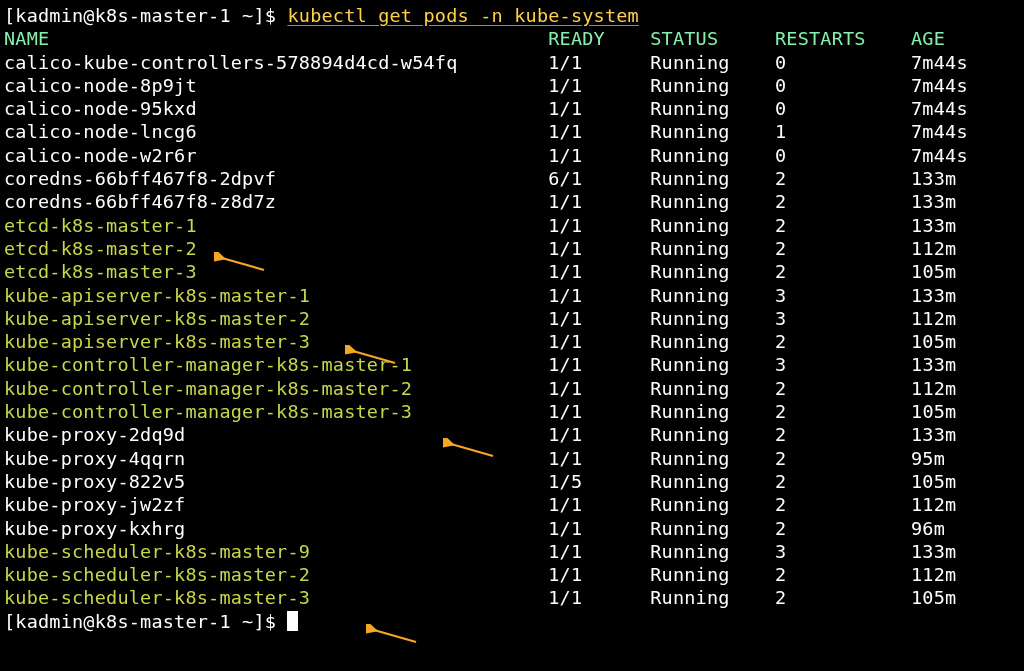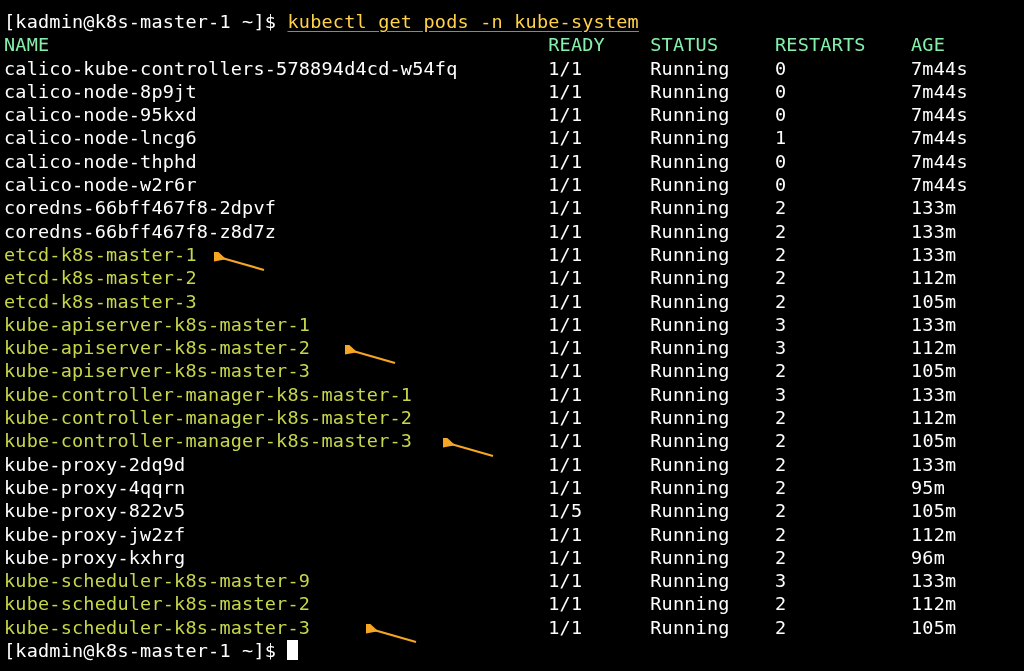--- a/index.html
+++ b/index.html
@@ -1,17 +1,17 @@
 <!DOCTYPE html>
 <html><head>
 <meta charset="utf-8">
 <style>
   html,body{margin:0;padding:0;background:#000;width:1024px;height:671px;overflow:hidden}
   body{font-family:"DejaVu Sans Mono","Liberation Mono","Courier New",monospace;font-size:18.5px;line-height:23.3px;color:#fff;letter-spacing:0.2px;-webkit-font-smoothing:none}
-  .term{padding:10px 2px 2px 4px;position:relative}
+  .term{padding:4px 2px 2px 4px;position:relative}
   .prompt-line{white-space:pre}
   .prompt{color:#fff}
   .cmd{color:#ffd24a;text-decoration:underline;text-decoration-color:#4caf50;text-underline-offset:3px}
   .header{white-space:pre;color:#86efac}
   .row{white-space:pre}
   .hl{color:#c7d64a}
   .cursor{display:inline-block;width:11px;height:20px;background:#fff;vertical-align:-3px}
   .arrow{position:absolute;pointer-events:none}
   .arrow svg{display:block}
 </style>
@@ -19,23 +19,22 @@
 <body>
 
 <div class="term">
   <div class="prompt-line"><span class="prompt">[kadmin@k8s-master-1 ~]$ </span><span class="cmd">kubectl get pods -n kube-system</span></div>
   <div class="header" id="hdr">NAME                                            READY    STATUS     RESTARTS    AGE</div>
   <div id="rows">
       <div class="row">calico-kube-controllers-578894d4cd-w54fq        1/1      Running    0           7m44s</div>
       <div class="row">calico-node-8p9jt                               1/1      Running    0           7m44s</div>
       <div class="row">calico-node-95kxd                               1/1      Running    0           7m44s</div>
       <div class="row">calico-node-lncg6                               1/1      Running    1           7m44s</div>
-      <div class="row">calico-node-thphd                               1/1      Running    0           7m44s</div>
       <div class="row">calico-node-w2r6r                               1/1      Running    0           7m44s</div>
-      <div class="row">coredns-66bff467f8-2dpvf                        1/1      Running    2           133m</div>
+      <div class="row">coredns-66bff467f8-2dpvf                        6/1      Running    2           133m</div>
       <div class="row">coredns-66bff467f8-z8d7z                        1/1      Running    2           133m</div>
       <div class="row"><span class="hl">etcd-k8s-master-1</span><span>                               1/1      Running    2           133m</span></div>
       <div class="row"><span class="hl">etcd-k8s-master-2</span><span>                               1/1      Running    2           112m</span></div>
       <div class="row"><span class="hl">etcd-k8s-master-3</span><span>                               1/1      Running    2           105m</span></div>
       <div class="row"><span class="hl">kube-apiserver-k8s-master-1</span><span>                     1/1      Running    3           133m</span></div>
       <div class="row"><span class="hl">kube-apiserver-k8s-master-2</span><span>                     1/1      Running    3           112m</span></div>
       <div class="row"><span class="hl">kube-apiserver-k8s-master-3</span><span>                     1/1      Running    2           105m</span></div>
       <div class="row"><span class="hl">kube-controller-manager-k8s-master-1</span><span>            1/1      Running    3           133m</span></div>
       <div class="row"><span class="hl">kube-controller-manager-k8s-master-2</span><span>            1/1      Running    2           112m</span></div>
       <div class="row"><span class="hl">kube-controller-manager-k8s-master-3</span><span>            1/1      Running    2           105m</span></div>

